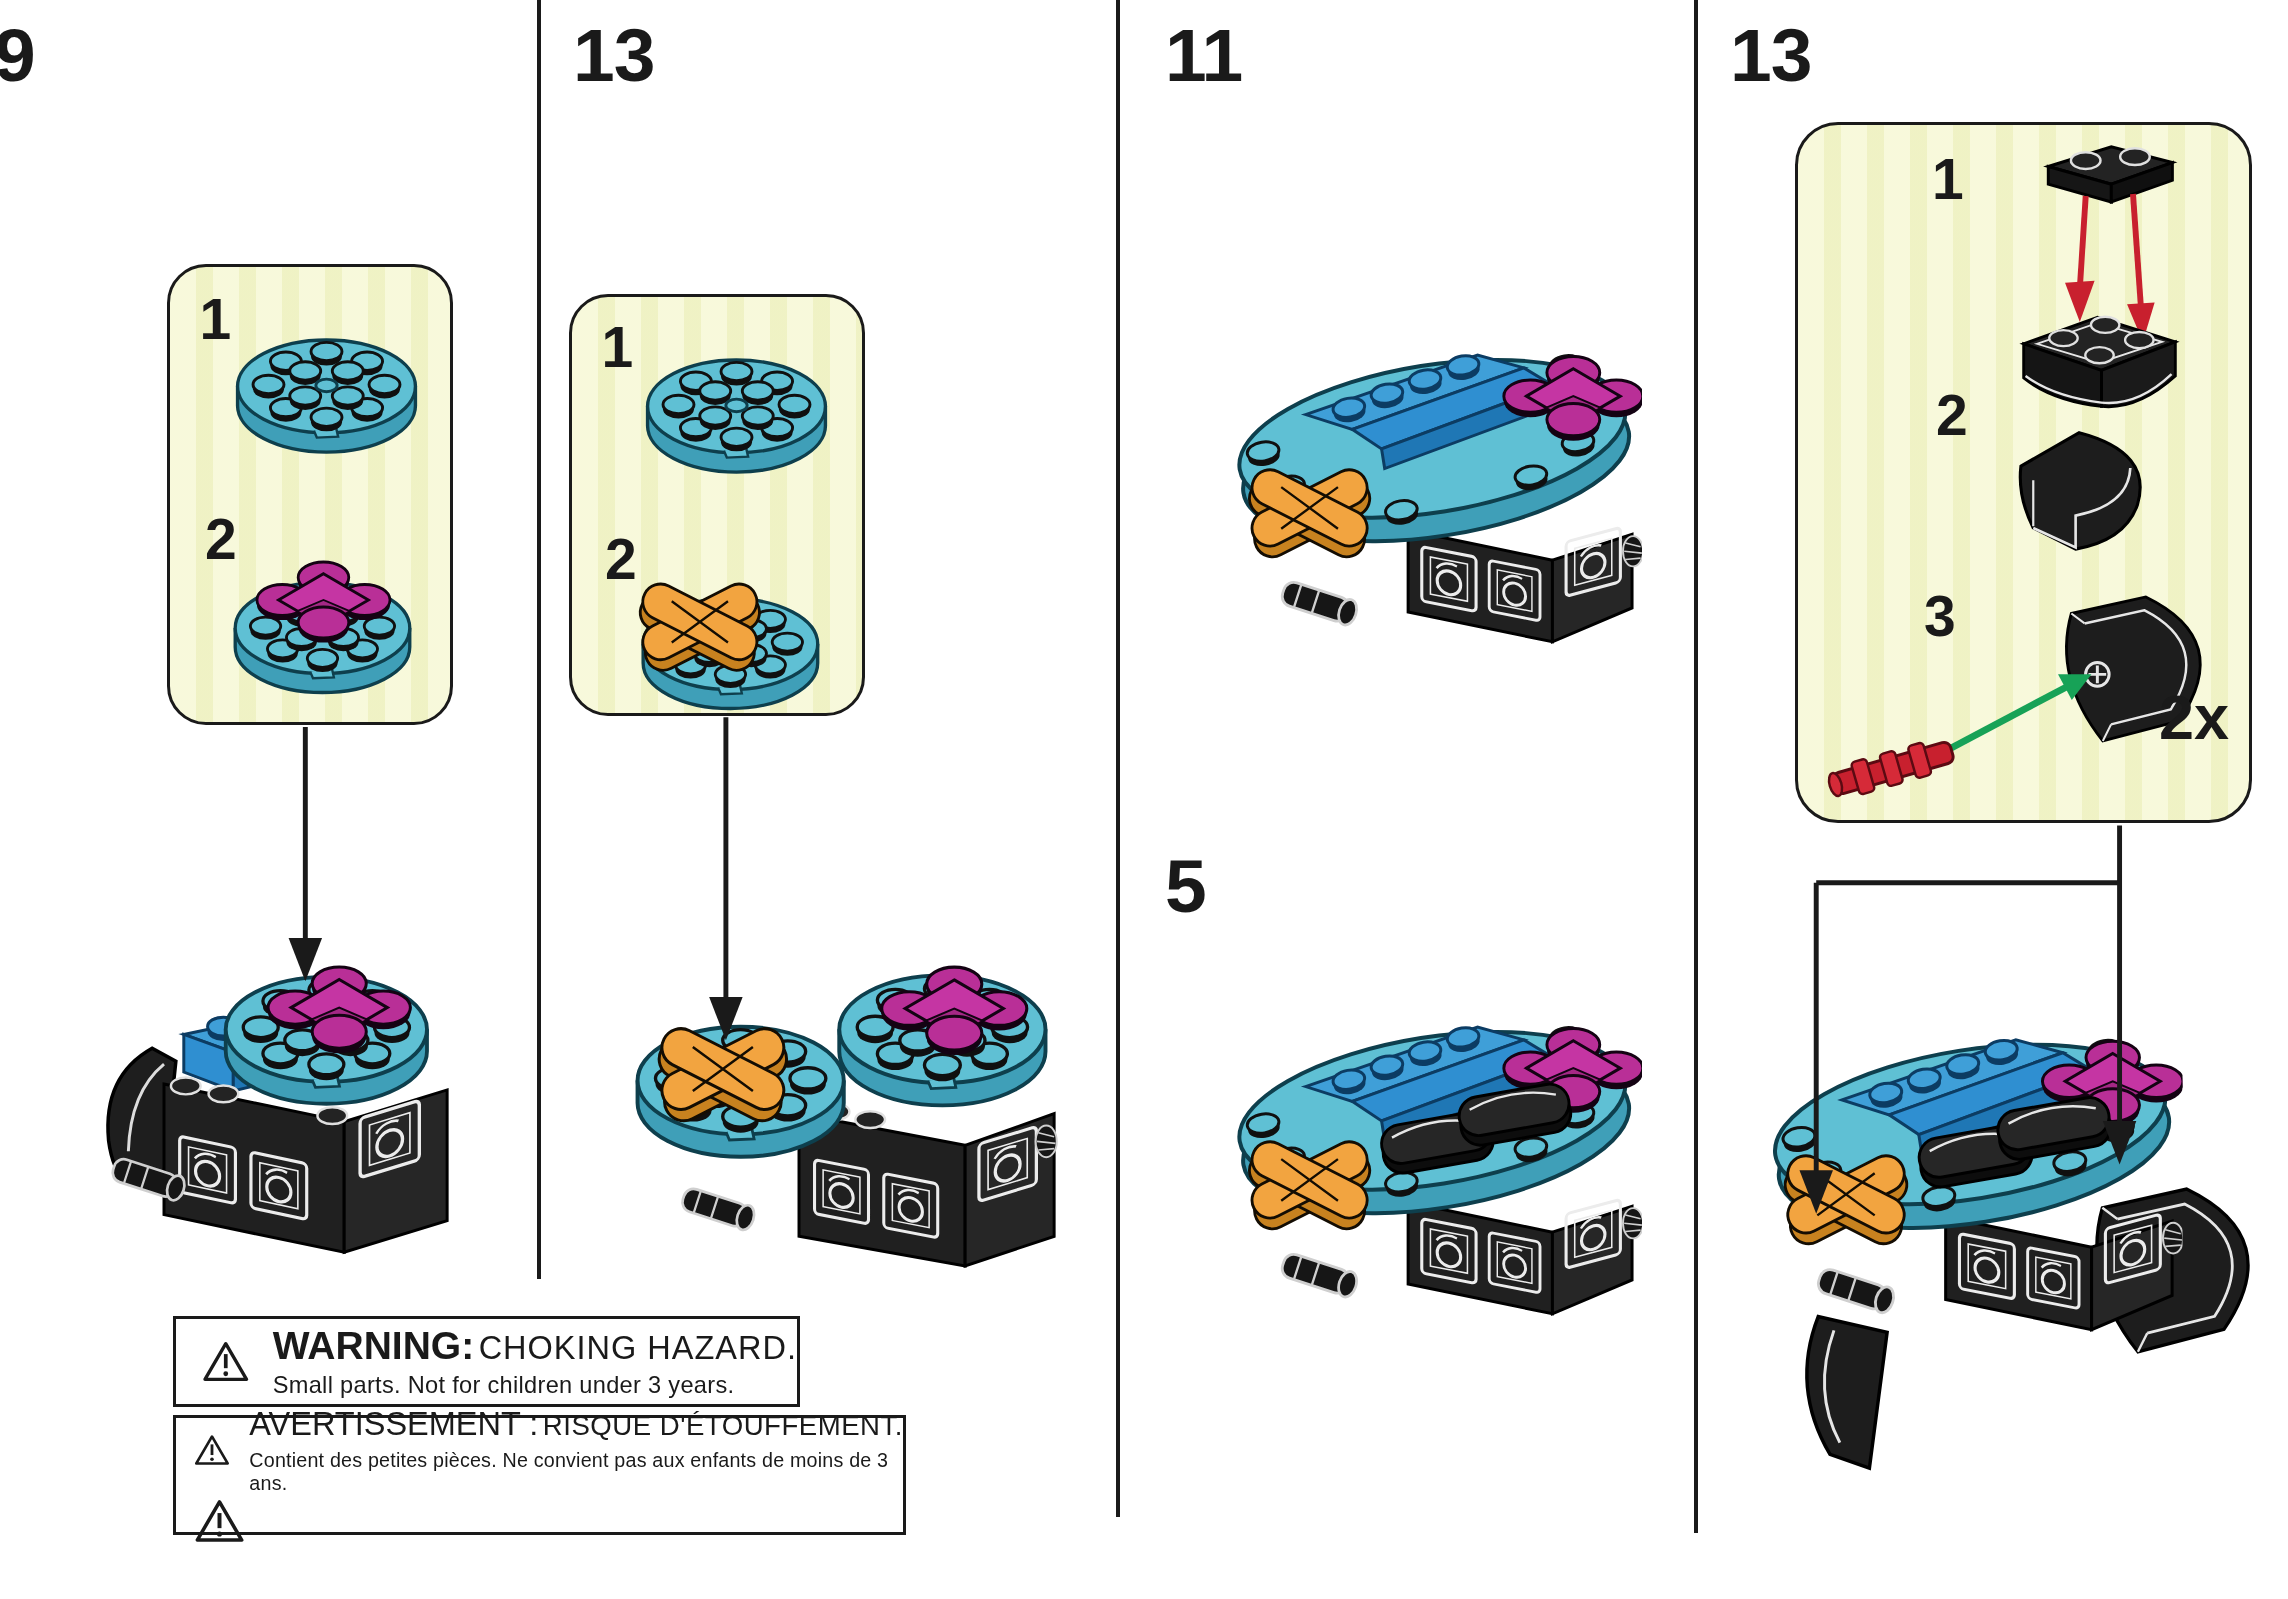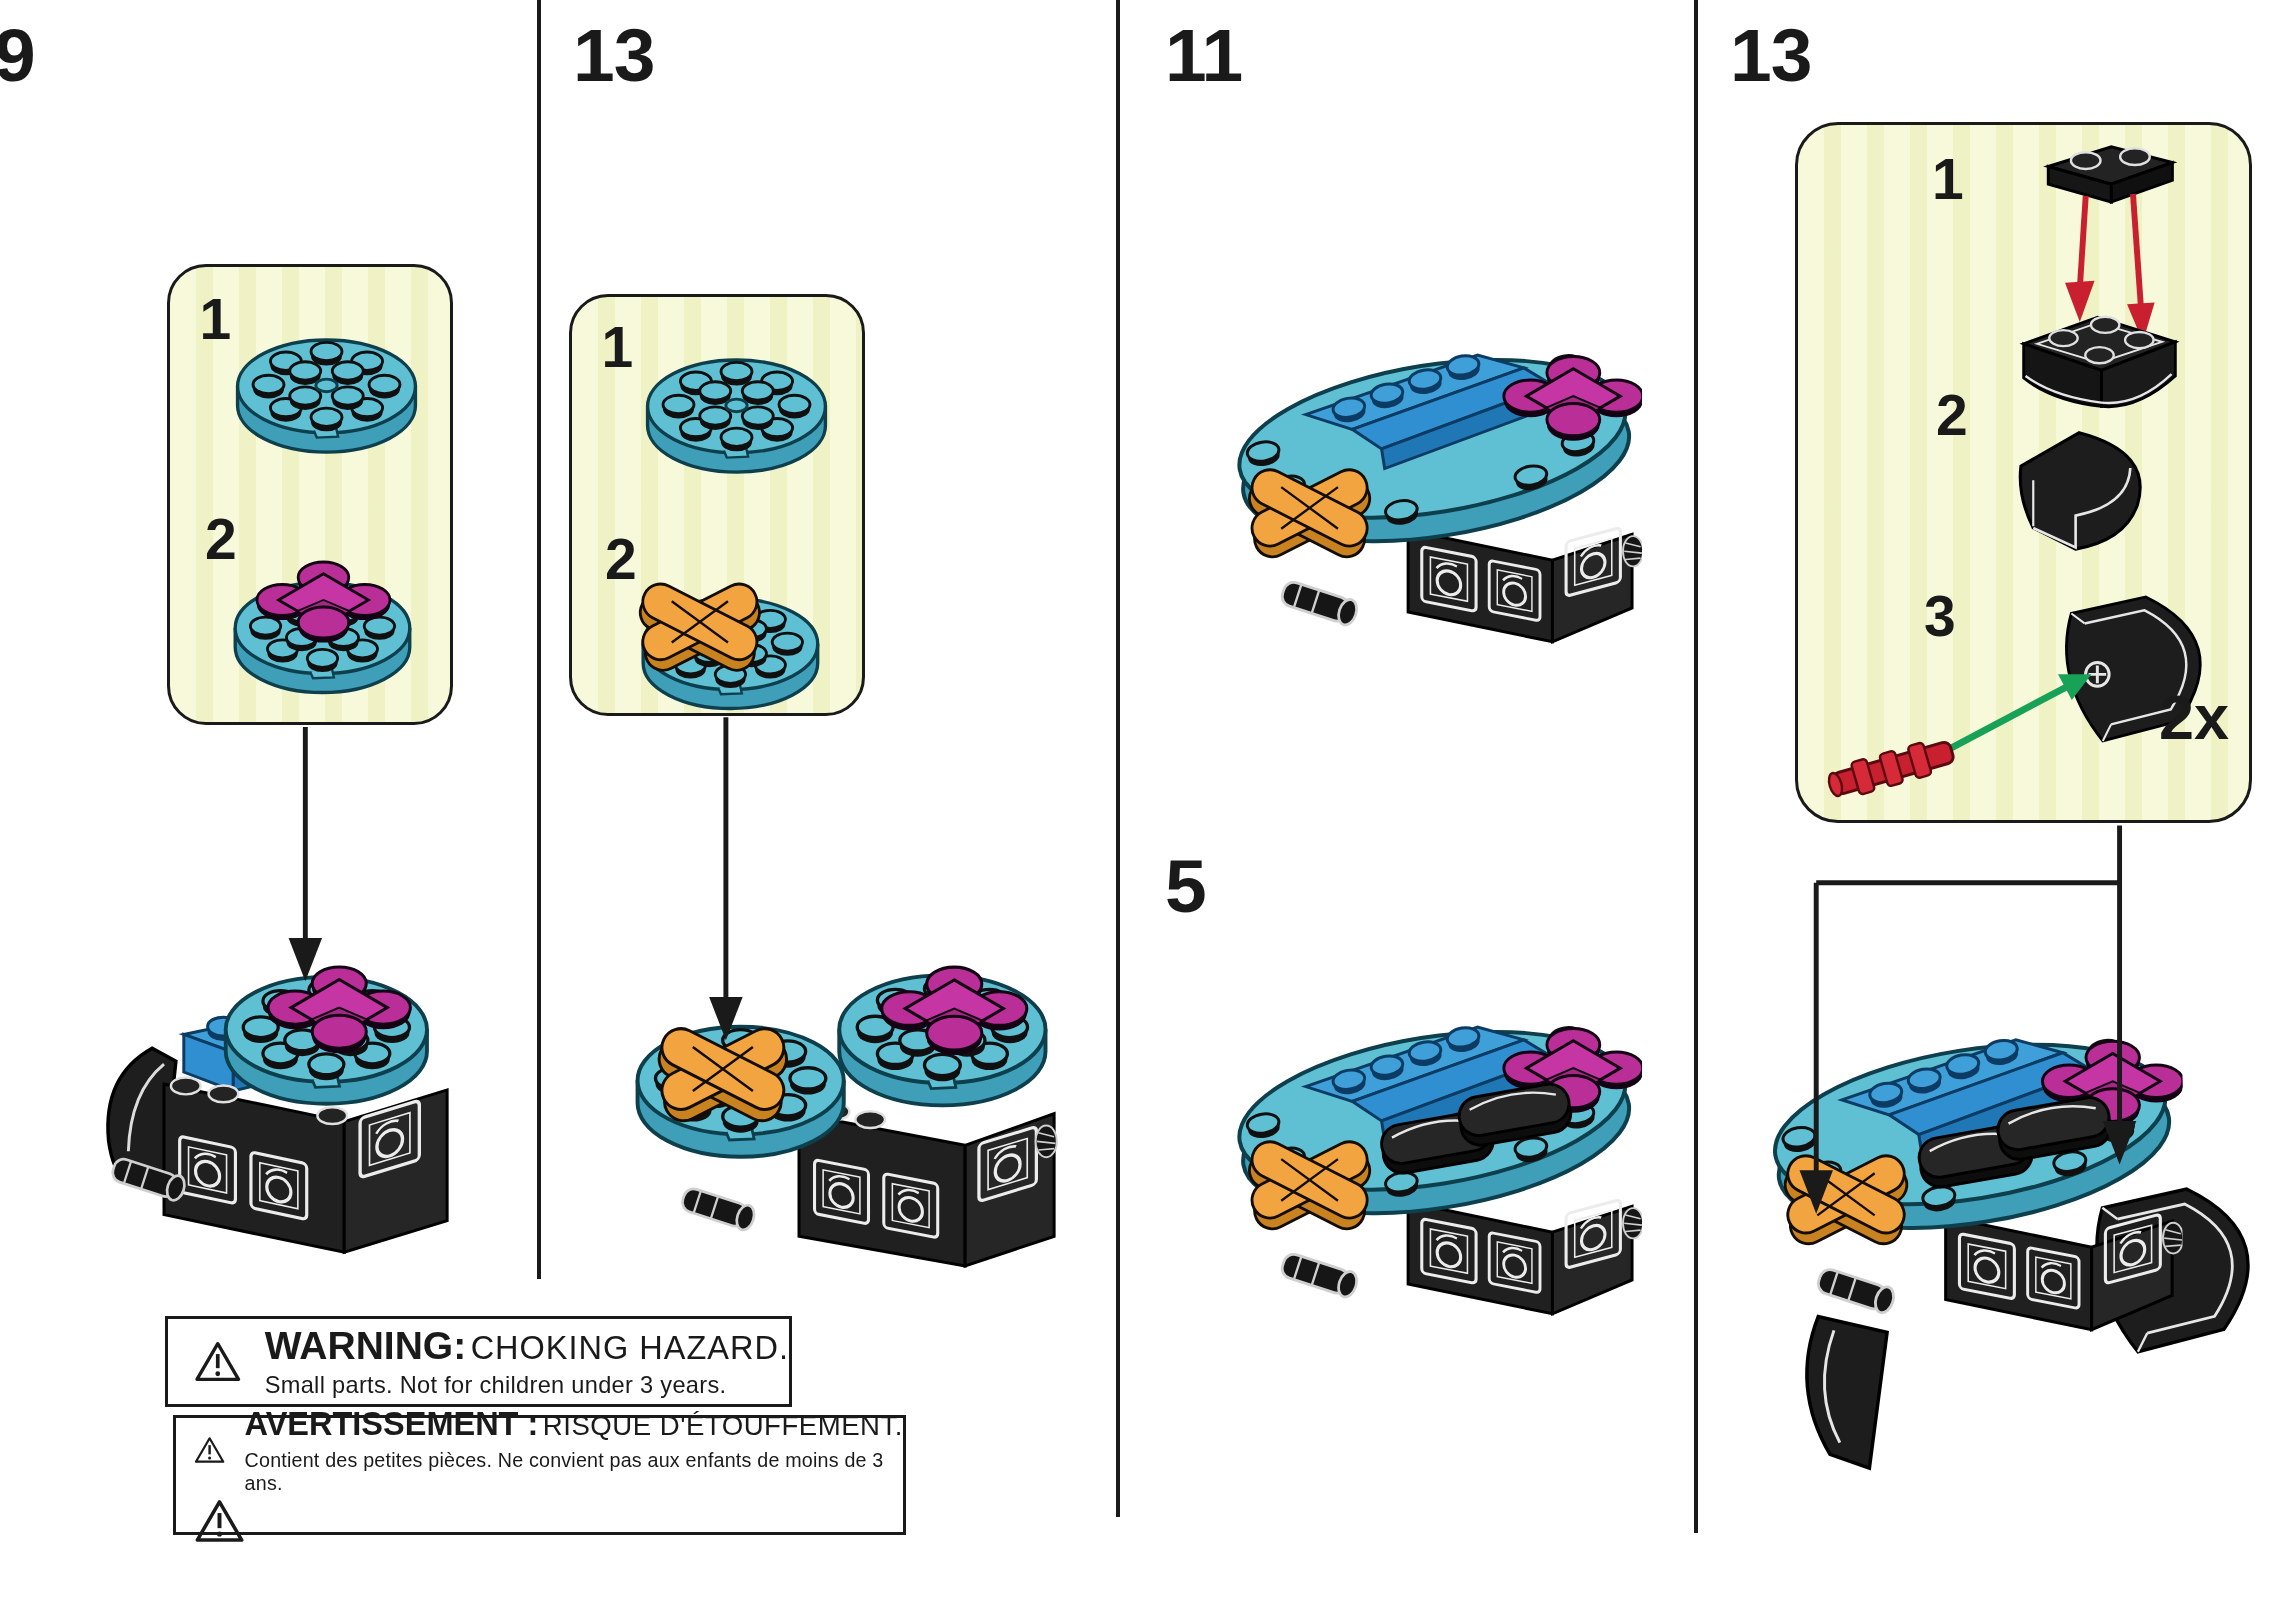--- a/index.html
+++ b/index.html
@@ -22,21 +22,21 @@
   .wbox{
     position:absolute; background:#fff; border:3.9px solid #1a1a1a; box-sizing:border-box;
     display:flex; align-items:center;
   }
   .wrow{display:flex; align-items:center;}
   .wtext{margin-left:23.6px;}
   .wline1{white-space:nowrap;}
   .wtitle-en{font-size:39px; font-weight:700; letter-spacing:0;}
   .whaz-en{font-size:32.5px; font-weight:400; letter-spacing:1px;}
   .wbody-en{font-size:23.6px; margin-top:3.9px; letter-spacing:0.3px;}
-  .wtitle-sm{font-size:32.5px; font-weight:700;}
+  .wtitle-sm{font-size:32.5px; font-weight:400;}
   .whaz-sm{font-size:27.6px; font-weight:400; letter-spacing:0.5px;}
   .wbody-sm{font-size:19.7px; margin-top:6px; letter-spacing:0.2px;}
   svg{display:block;}
   .overlay{position:absolute; left:0; top:0; pointer-events:none;}
 </style>
 </head>
 <body>
 
 <div class="page">
 
@@ -350,21 +350,21 @@
       <path d="M737,728 V1018" fill="none"></path>
       <polygon points="720,1012 754,1012 737,1056" stroke="none"></polygon>
     </g>
     <g stroke="#1a1a1a" stroke-width="5" fill="#1a1a1a">
       <path d="M2152,838 V1144 M1844,896 H2152 M1844,896 V1194" fill="none"></path>
       <polygon points="2135,1138 2169,1138 2152,1182" stroke="none"></polygon>
       <polygon points="1827,1188 1861,1188 1844,1232" stroke="none"></polygon>
     </g>
   </svg>
 
-  <div class="wbox" style="left:165px;top:1316px;width:627px;height:91px">
+  <div class="wbox" style="left:173px;top:1316px;width:627px;height:91px">
     <svg style="margin-left:25.6px" width="63" height="57" viewBox="0 0 64 58">
       <path d="M32,5 L60,53 L4,53 Z" fill="none" stroke="#1a1a1a" stroke-width="4.5" stroke-linejoin="round"></path>
       <path d="M32,19 V38" stroke="#1a1a1a" stroke-width="5"></path>
       <circle cx="32" cy="45.5" r="3.2" fill="#1a1a1a"></circle>
     </svg>
     <div class="wtext">
       <div class="wline1">
         <span class="wtitle-en">WARNING:</span>
         <span class="whaz-en">CHOKING HAZARD.</span>
       </div>

